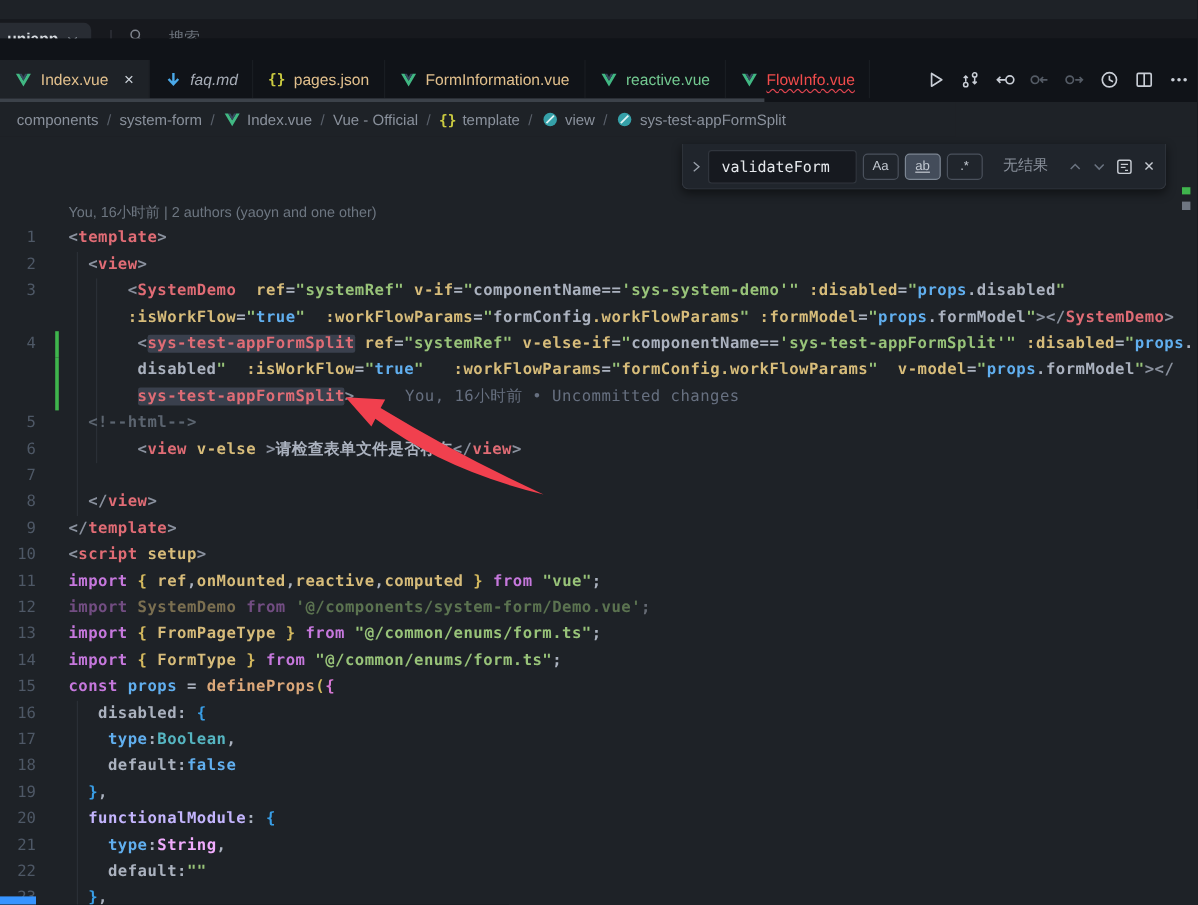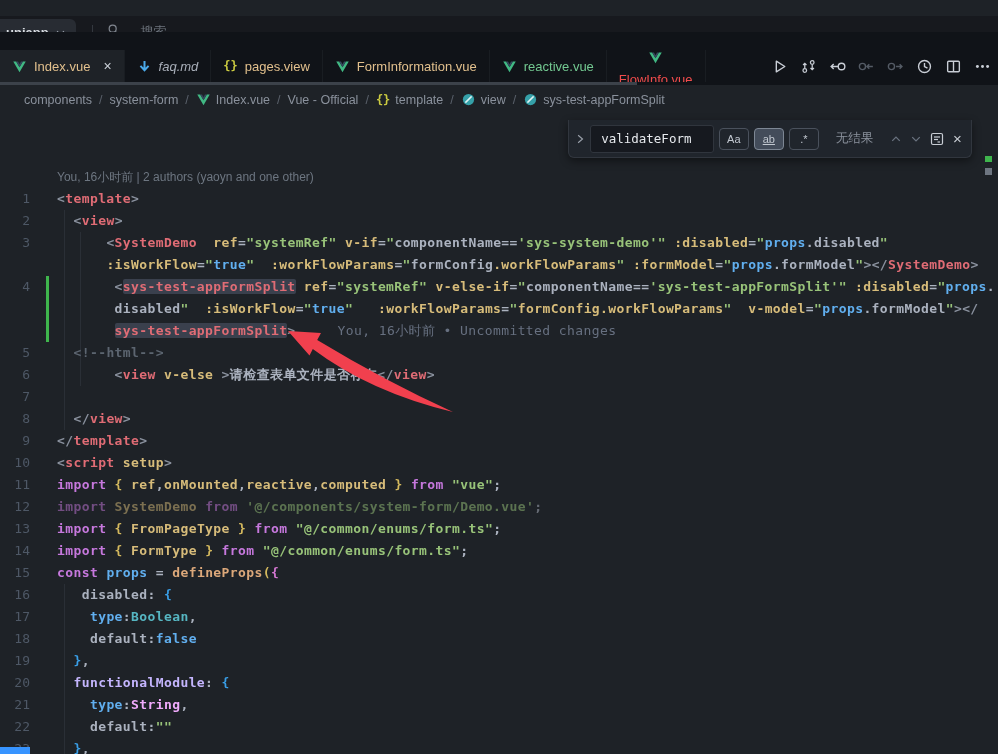--- a/index.html
+++ b/index.html
@@ -12,27 +12,27 @@
   .tb-divider{width:1px;height:14px;background:#34383f;margin:0 14px 0 16px;}
   .command-center{display:flex;align-items:flex-start;gap:20px;color:#6f767f;font-size:13px;}
   
   .tabstrip{position:absolute;left:0;top:32px;width:998px;height:53px;background:#101318;}
   .tabs{position:absolute;left:0;top:18px;height:32px;display:flex;max-width:778px;overflow:hidden;}
   .tab{display:flex;align-items:center;gap:7px;height:32px;padding:0 12px;font-size:13px;white-space:nowrap;
        border-right:1px solid #191d22;background:transparent;cursor:pointer;}
   .tab.active{background:#1e2227;}
   .tab .tclose{margin-left:6px;color:#ccd2d9;font-size:14px;line-height:1;}
   .tab.err .tlabel{text-decoration:underline wavy #e0444f 1px;text-underline-offset:3px;}
-  .tab.trunc{max-width:128px;overflow:hidden;flex-direction:column;}
+  .tab.trunc{max-width:128px;overflow:hidden;}
   .editor-actions{position:absolute;right:6px;top:18px;height:32px;display:flex;align-items:center;gap:9px;}
   .eicon{width:20px;height:20px;display:flex;align-items:center;justify-content:center;}
   .tab-scrollbar{position:absolute;left:0;top:50px;width:637px;height:3px;background:#3c424a;}
   
   .breadcrumb{position:absolute;left:0;top:85px;width:796px;height:29px;background:#1e2227;display:flex;
-              align-items:center;padding-left:24px;font-size:12.5px;color:#8a919c;box-sizing:border-box;}
+              align-items:center;padding-left:14px;font-size:12.5px;color:#8a919c;box-sizing:border-box;}
   .bc-item{display:flex;align-items:center;gap:5px;cursor:pointer;}
   .bc-sep{margin:0 7px;color:#5a616b;}
   
   .editor{position:absolute;left:0;top:114px;width:998px;height:640px;background:#1e2227;}
   #code{position:absolute;left:0;top:52px;right:0;}
   .crow{position:relative;height:22px;line-height:22px;white-space:pre;display:flex;
         font-family:"DejaVu Sans Mono","Liberation Mono",monospace;font-size:13px;font-weight:600;letter-spacing:.4px;}
   .crow .ln{flex:0 0 30px;text-align:right;color:#4e5866;font-weight:500;letter-spacing:0;}
   .crow .ctext{padding-left:27px;position:relative;}
   .crow.dim .ctext{opacity:.5;}
@@ -99,21 +99,21 @@
         <div class="tab">
           <span class="vueicon">
             <svg width="15" height="15" viewBox="0 0 24 24">
               <path d="M12 3 V17 M5.5 11 L12 18 L18.5 11" fill="none" stroke="#4aa9e9" stroke-width="3.2"></path>
             </svg>
           </span>
           <span class="tlabel" style="color: rgb(168, 174, 184); font-style: italic;">faq.md</span>
         </div>
         <div class="tab">
           <span style="color: rgb(203, 203, 65); font-weight: 700; font-size: 12px; font-family: &quot;DejaVu Sans Mono&quot;, monospace;">{}</span>
-          <span class="tlabel" style="color: rgb(226, 192, 141);">pages.view</span>
+          <span class="tlabel" style="color: rgb(226, 192, 141);">pages.json</span>
         </div>
         <div class="tab">
           <span class="vueicon">
             <svg width="15" height="15" viewBox="0 0 24 24">
               <path fill="#41b883" d="M2 4h4.6L12 13.2 17.4 4H22L12 21z"></path>
               <path fill="#35495e" d="M6.6 4h3L12 8.3 14.4 4h3L12 13.2z"></path>
             </svg>
           </span>
           <span class="tlabel" style="color: rgb(226, 192, 141);">FormInformation.vue</span>
         </div>

